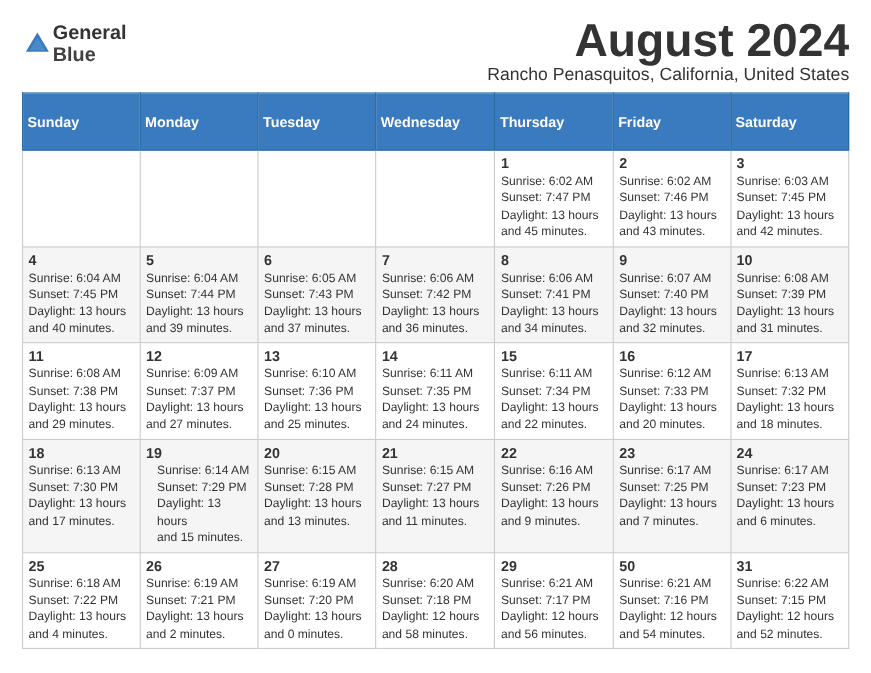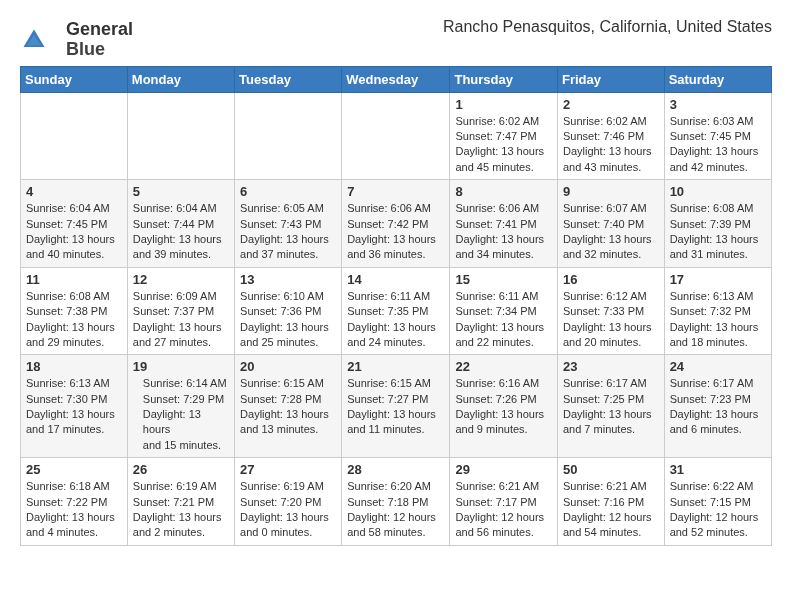--- a/index.html
+++ b/index.html
@@ -12,21 +12,21 @@
     }
     .header-section {
       display: flex;
       justify-content: space-between;
       align-items: flex-start;
       margin-bottom: 4px;
     }
     .logo {
       display: flex;
       align-items: center;
-      gap: 18px;
+      gap: 0;
       margin-top: 4px;
     }
     .logo-text {
       display: flex;
       flex-direction: column;
       line-height: 1.1;
     }
     .logo-text .general {
       font-size: 18px;
       font-weight: bold;
@@ -58,21 +58,21 @@
     .calendar-table {
       width: 100%;
       border-collapse: collapse;
       margin-top: 6px;
     }
     .calendar-table th {
       background: #3a7abf;
       color: #fff;
       font-size: 13px;
       font-weight: bold;
-      padding: 5px 4px;
+      padding: 18px 4px;
       text-align: left;
       border: 1px solid #2d6aa0;
     }
     .calendar-table td {
       border: 1px solid #ccc;
       vertical-align: top;
       padding: 4px 5px;
       width: 110px;
       min-height: 80px;
       font-size: 10.5px;
@@ -106,20 +106,21 @@
     <svg class="logo-icon" viewBox="0 0 40 40">
       <polygon points="20,5 35,30 5,30" fill="#3a7abf"></polygon>
       <polygon points="20,12 30,28 10,28" fill="#5a9ad4" opacity="0.5"></polygon>
     </svg>
     <div class="logo-text">
       <span class="general">General</span>
       <span class="blue">Blue</span>
     </div>
   </div>
   <div class="title-block">
+    <div class="month-year">August 2024</div>
     <div class="location">Rancho Penasquitos, California, United States</div>
   </div>
 </div>
 
 <table class="calendar-table">
   <thead>
     <tr>
     <th>Sunday</th>
         <th>Monday</th>
         <th>Tuesday</th>

